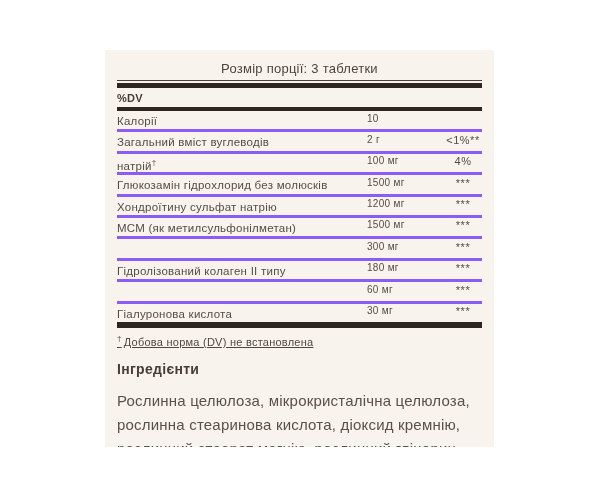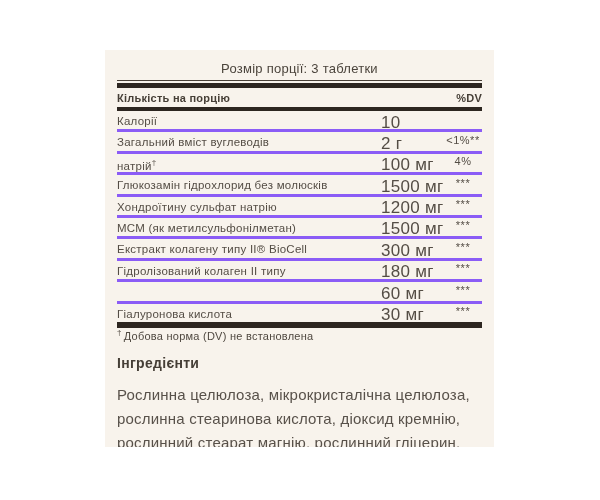--- a/index.html
+++ b/index.html
@@ -18,39 +18,38 @@
   .thead{
     display:flex;justify-content:space-between;align-items:flex-end;
     font-size:11px;font-weight:700;letter-spacing:.25px;padding:4px 0 3px;color:#453e36;
   }
   .bar-mid{height:4px;background:#2d2620;}
   .rows{}
   .row{position:relative;height:18.4px;border-bottom:3px solid #8b5cf6;}
   .row:last-child{border-bottom:none;}
   .rlabel{position:absolute;left:0;top:4px;font-size:11.5px;letter-spacing:.25px;white-space:nowrap;color:#544d45;}
   .rlabel sup{font-size:8px;}
-  .ramount{position:absolute;left:264px;top:1.5px;font-size:17px;letter-spacing:.3px;color:#544d45;}
+  .ramount{position:absolute;left:250px;top:1.5px;font-size:10px;letter-spacing:.3px;color:#544d45;}
   .rdv{position:absolute;right:-2px;top:1.5px;width:42px;text-align:center;font-size:11px;letter-spacing:.5px;color:#544d45;}
   .bar-bottom{height:6px;background:#2d2620;}
-  .footnote{font-size:11px;letter-spacing:.25px;color:#4f4840;}
+  .footnote{padding-top:6px;font-size:11px;letter-spacing:.25px;color:#4f4840;text-decoration:underline;}
   .footnote sup{font-size:8px;margin-right:2px;}
   .ing-heading{margin-top:13px;font-size:14px;font-weight:700;letter-spacing:.3px;color:#453e36;}
   .ing-text{margin-top:12px;font-size:15px;line-height:24px;letter-spacing:.2px;color:#58514a;}
 </style>
 </head>
 <body>
 
 <div class="panel">
 
   <div class="serving">Розмір порції: 3 таблетки</div>
   <div class="rule"></div>
   <div class="bar-top"></div>
 
   <div class="thead">
-    <span>Кількість на порцію</span>
     <span>%DV</span>
   </div>
   <div class="bar-mid"></div>
 
   <div class="rows" id="rows">
   <div class="row">
     <span class="rlabel">Калорії</span>
     <span class="ramount">10</span>
     <span class="rdv"></span>
   </div>
@@ -79,21 +78,20 @@
     <span class="rdv">***</span>
   </div>
 
   <div class="row">
     <span class="rlabel">МСМ (як метилсульфонілметан)</span>
     <span class="ramount">1500 мг</span>
     <span class="rdv">***</span>
   </div>
 
   <div class="row">
-    <span class="rlabel">Екстракт колагену типу II® BioCell</span>
     <span class="ramount">300 мг</span>
     <span class="rdv">***</span>
   </div>
 
 
   <div class="row">
     <span class="rlabel">Гідролізований колаген II типу</span>
     <span class="ramount">180 мг</span>
     <span class="rdv">***</span>
   </div>

